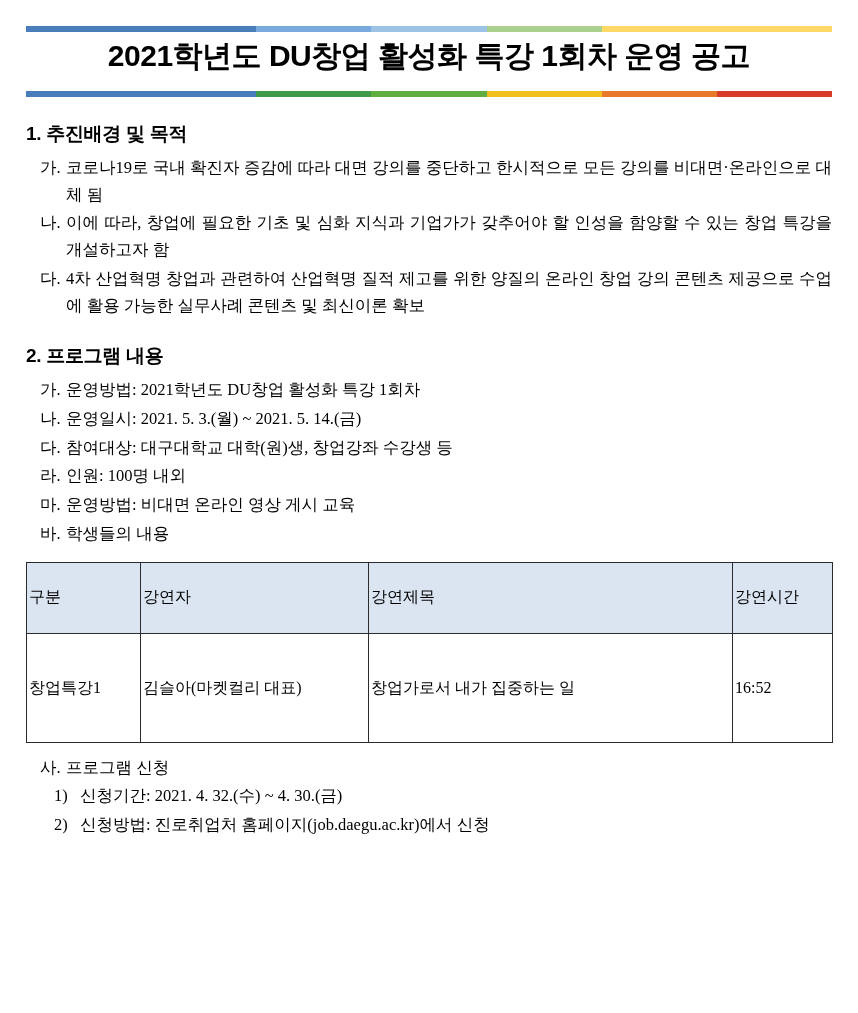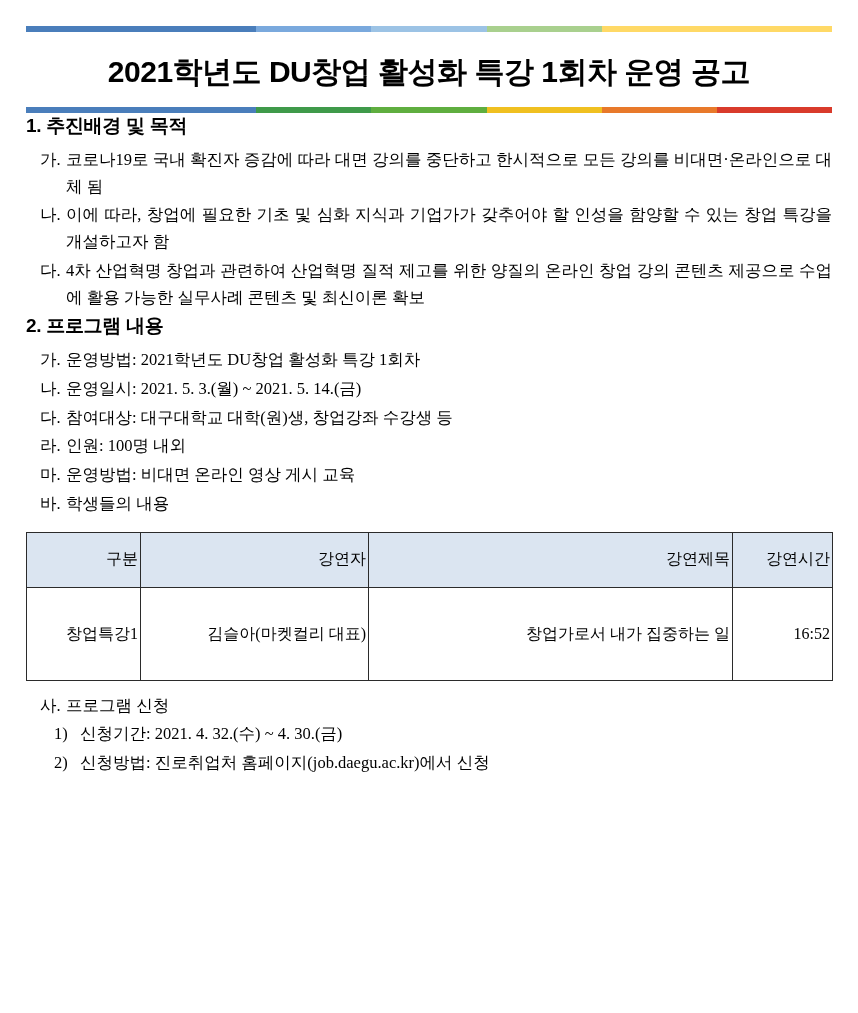--- a/index.html
+++ b/index.html
@@ -33,26 +33,27 @@
   .rule span { flex: 1 1 auto; display: block; height: 100%; }
 
   .title-block {
     margin-top: 26px;
   }
   .doc-title {
     text-align: center;
     font-size: 30px;
     font-weight: bold;
     letter-spacing: -0.5px;
-    padding: 20px 0 14px 0;
+    padding: 4px 0 14px 0;
     font-family: "Liberation Sans", sans-serif;
   }
 
   
   .section {
+    margin-top: 24px;
   }
   .sec-head {
     font-size: 19px;
     font-weight: bold;
     font-family: "Liberation Sans", sans-serif;
     letter-spacing: -0.3px;
     margin-bottom: 8px;
   }
   .item {
     display: flex;
@@ -78,23 +79,23 @@
 
   
   table.prog {
     border-collapse: collapse;
     width: 806px;
     margin: 14px auto 0 auto;
     table-layout: fixed;
   }
   table.prog th, table.prog td {
     border: 1px solid #2b2b2b;
-    text-align: right;
+    text-align: left;
     font-size: 16px;
-    padding: 12px 2px;
+    padding: 20px 2px;
   }
   table.prog thead th {
     background: #dbe5f1;
     height: 30px;
     font-weight: normal;
   }
   table.prog tbody td {
     height: 68px;
     line-height: 1.45;
   }

